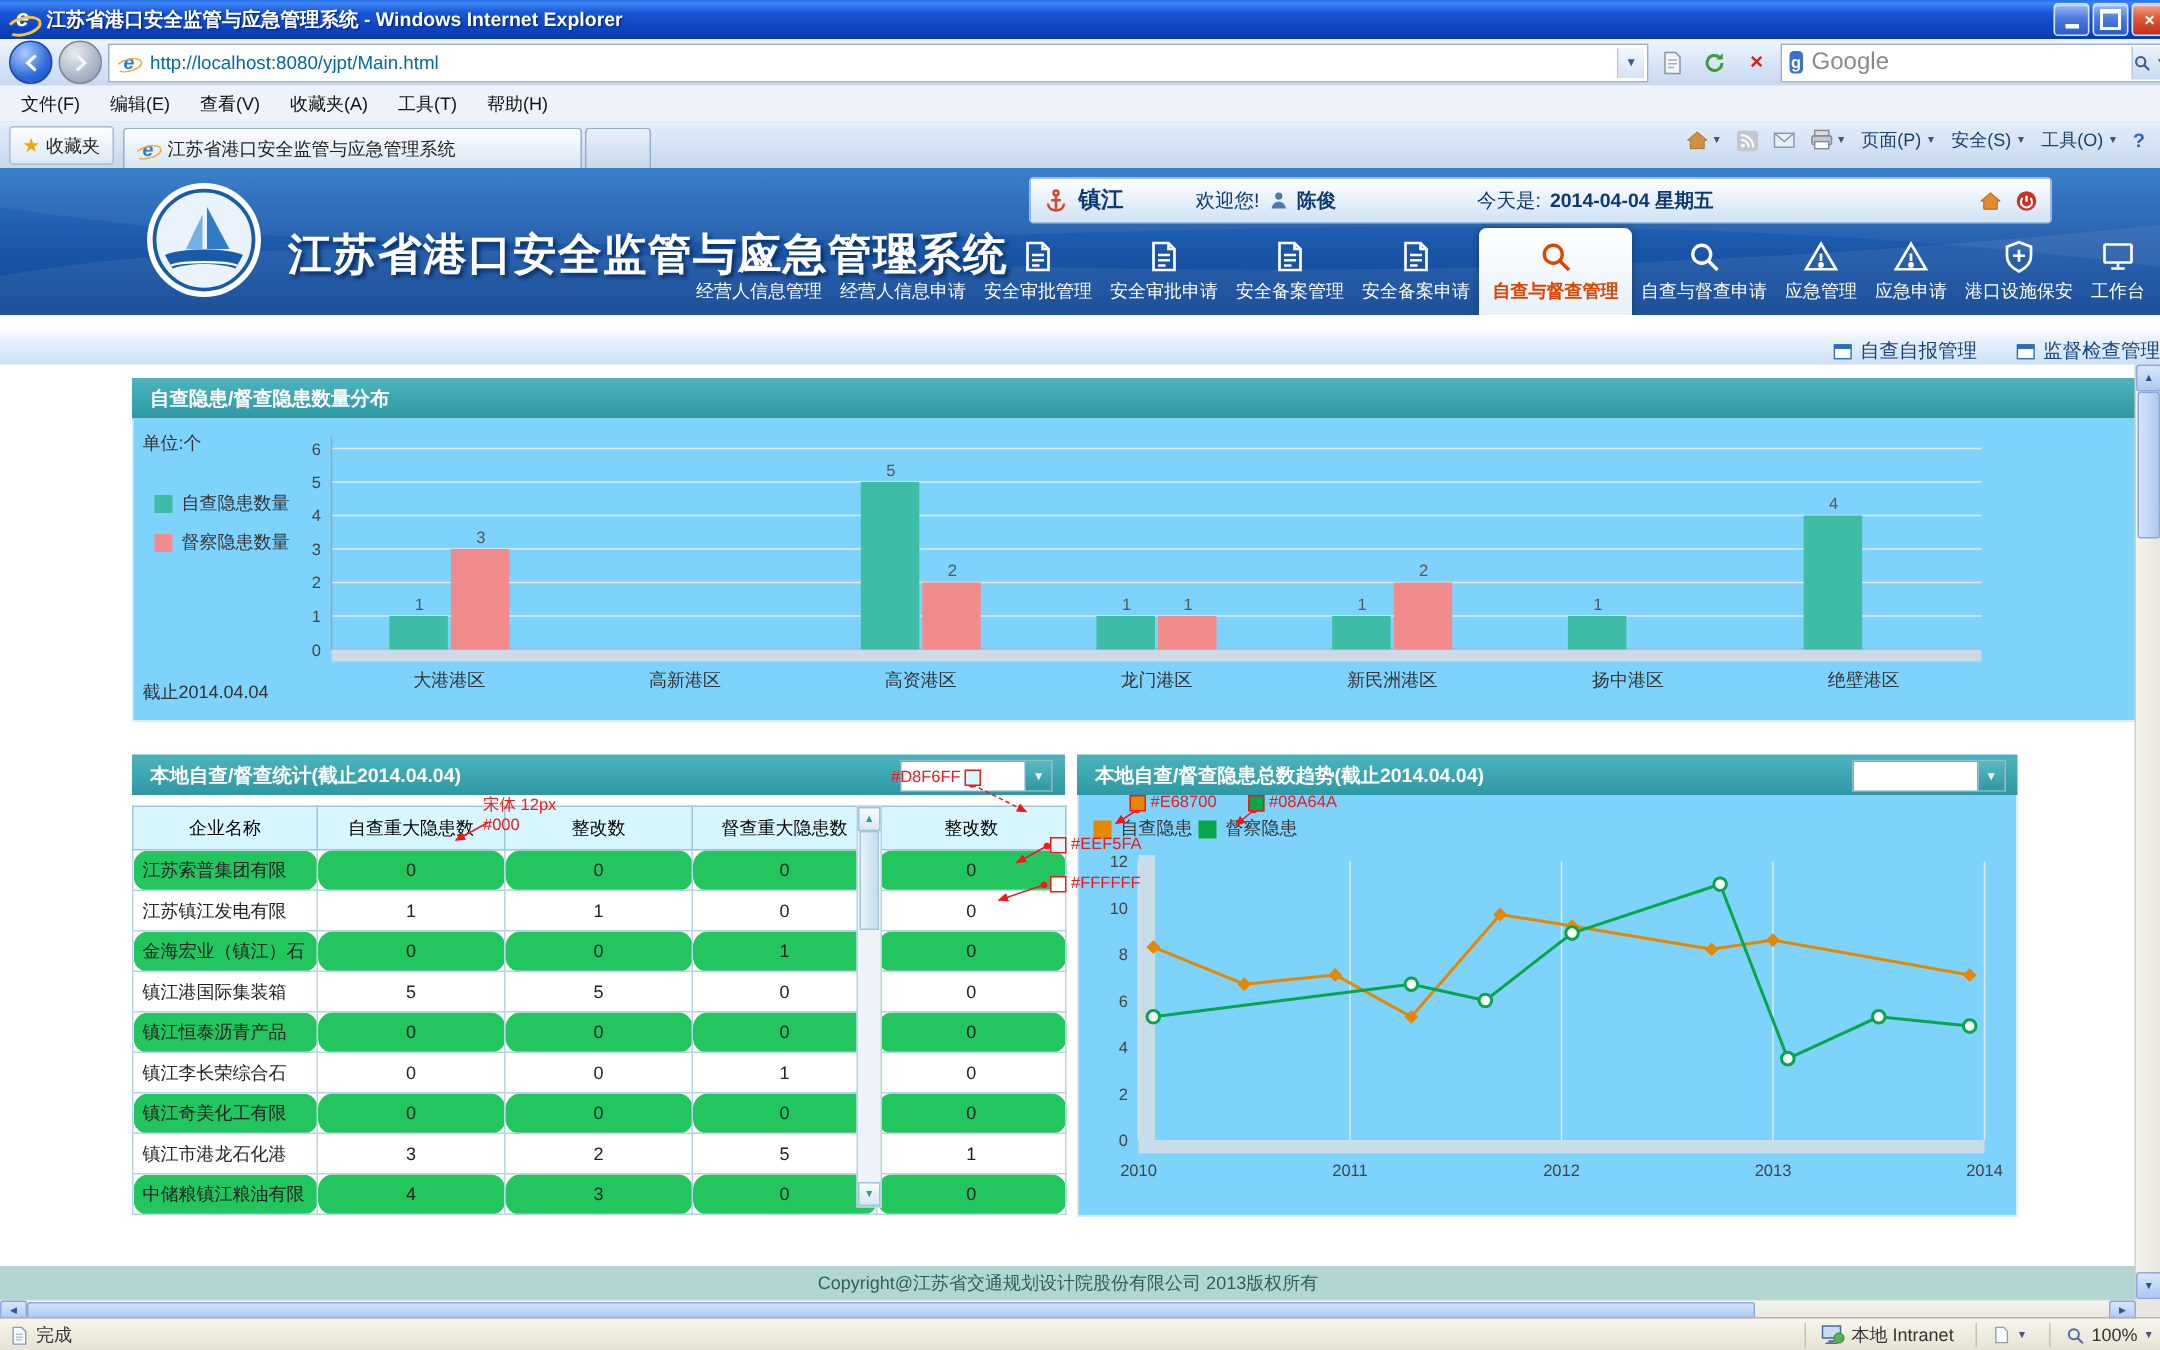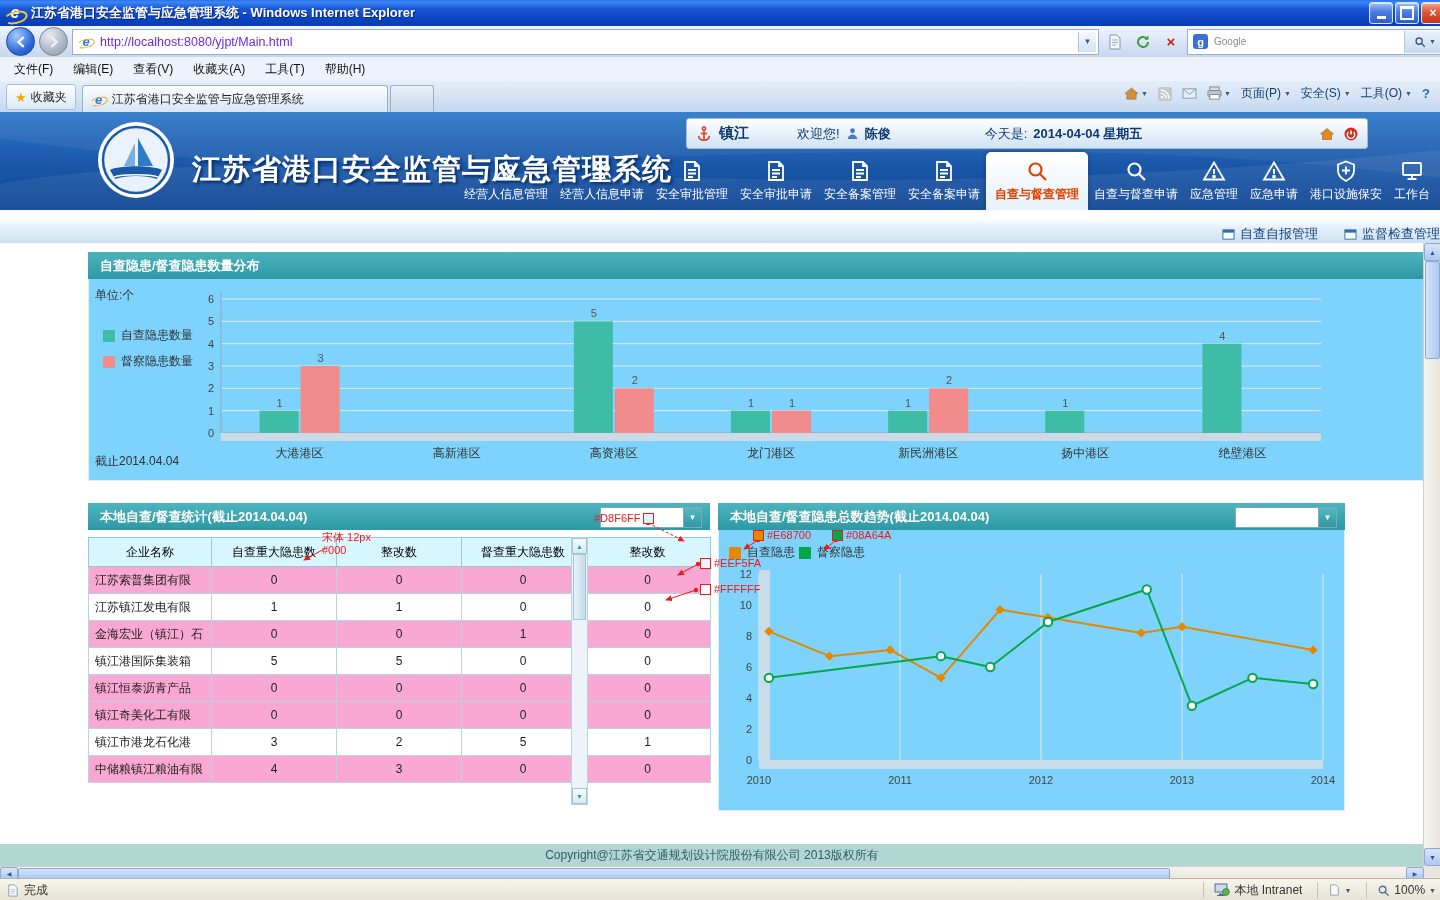--- a/index.html
+++ b/index.html
@@ -22,28 +22,28 @@
   .ie-e::after{content:"";position:absolute;left:-1px;top:6px;width:20px;height:9px;border:2px solid #F6C43C;border-left-color:transparent;border-radius:50%;transform:rotate(-14deg);}
   .ie-e.blue{color:#2E7CD6;font-size:13px;width:16px;}
   .ie-e.blue::after{left:-1px;top:4px;width:16px;height:7px;border-width:1.5px;border-color:#F0A828;border-left-color:transparent;}
 
   .addressbar{position:absolute;left:0;top:26px;width:1440px;height:31px;display:flex;align-items:center;gap:4px;padding:0 6px;
     background:linear-gradient(180deg,#EFF5FE 0%,#D8E4F6 55%,#C6D8F0 100%);border-bottom:1px solid #B4C6DE;}
   .navcircle{width:27px;height:27px;border-radius:50%;display:flex;align-items:center;justify-content:center;border:1px solid #1A44A0;
     background:radial-gradient(circle at 35% 28%,#A8CCFF,#2E68D8 62%,#1A4CB8);}
   .navcircle.fwd{background:radial-gradient(circle at 35% 28%,#E8ECF2,#A8B4C4 62%,#8894A8);border-color:#7A8698;}
   .addressfield{flex:1;height:24px;background:#fff;border:1px solid #98B0C8;display:flex;align-items:center;gap:4px;padding:0 2px 0 5px;}
-  .addrinput{flex:1;font-size:12.5px;color:#6d28d9;}
+  .addrinput{flex:1;font-size:12.5px;color:#0369a1;}
   .addr-dd{width:17px;height:20px;display:flex;align-items:center;justify-content:center;font-size:8px;color:#3A5A88;
     background:linear-gradient(180deg,#F4F8FD,#D4E2F4);border-left:1px solid #B8C8DC;}
   .toolbtn{width:24px;height:24px;display:flex;align-items:center;justify-content:center;border-radius:3px;}
   .toolbtn.stop{color:#C82818;font-size:15px;font-weight:bold;}
   .searchbox{width:252px;height:24px;background:#fff;border:1px solid #98B0C8;display:flex;align-items:center;gap:4px;padding-left:5px;}
   .gicon{width:15px;height:15px;border-radius:3px;background:#3B6ED6;color:#fff;font-weight:bold;font-size:11px;display:flex;align-items:center;justify-content:center;}
-  .searchinput{flex:1;font-size:10px;color:#15803d;}
+  .searchinput{flex:1;font-size:16px;color:#15803d;}
   .searchinput::placeholder{color:#8A8A8A;}
   .searchbtn{height:22px;width:40px;display:flex;align-items:center;justify-content:center;gap:3px;
     background:linear-gradient(180deg,#EAF2FC,#C8DAF0);border-left:1px solid #B8C8DC;}
   .dd{font-size:7px;color:#44577A;}
 
   .menubar{position:absolute;left:0;top:57px;width:1440px;height:24px;display:flex;align-items:center;padding-left:4px;
     background:#EEF3FB;border-bottom:1px solid #C8D4E4;}
   .menu-item{padding:3px 10px;color:#111;}
 
   .favbar{position:absolute;left:0;top:81px;width:1440px;height:31px;display:flex;align-items:flex-end;
@@ -106,21 +106,21 @@
   .dd-value{flex:1;}
   .dd-btn{width:17px;display:flex;align-items:center;justify-content:center;font-size:8px;color:#fff;
     background:linear-gradient(180deg,#57B8C2,#2E98A4);border-left:1px solid #7FA8B8;}
 
   .table-wrap{position:absolute;left:0;top:34px;width:500px;height:266px;}
   .stats-table{border-collapse:collapse;width:607px;table-layout:fixed;}
   .stats-table th{height:26px;background:#D8F6FF;border:1px solid #9EC6DB;font-weight:normal;color:#000;font-size:12px;}
   .stats-table td{height:24px;border:1px solid #B6D4E4;font-size:12px;color:#222;background:#FFFFFF;}
   .stats-table td.num{text-align:center;}
   .stats-table td.name{padding-left:6px;white-space:nowrap;overflow:hidden;}
-  .stats-table tr.alt td{background:#f9a8d4;}
+  .stats-table tr.alt td{background:#22c55e;border-radius:10px;}
   .tbl-scroll{position:absolute;right:0;top:0;width:15px;height:266px;background:#EDF3F8;border:1px solid #B6D4E4;}
   .ts-btn{position:absolute;left:0;width:13px;height:14px;display:flex;align-items:center;justify-content:center;font-size:7px;color:#2E98A4;
     background:linear-gradient(180deg,#F8FBFD,#D8E8F0);border:1px solid #9EC6DB;}
   .ts-btn.up{top:0;} .ts-btn.down{bottom:0;}
   .ts-thumb{position:absolute;left:1px;top:16px;width:11px;height:64px;background:linear-gradient(90deg,#E8F2F8,#C6DCEA);border:1px solid #9EC6DB;}
 
   .line-body{height:280px;}
   .line-legend{position:absolute;left:10px;top:14px;display:flex;gap:4px;align-items:center;color:#333;}
   .line-svg{position:absolute;left:4px;top:34px;width:616px;height:242px;}
 
@@ -584,20 +584,27 @@
                 <td class="num">0</td>
                 <td class="num">0</td>
               </tr>
               <tr class="alt">
                 <td class="name">镇江恒泰沥青产品</td>
                 <td class="num">0</td>
                 <td class="num">0</td>
                 <td class="num">0</td>
                 <td class="num">0</td>
               </tr>
+              <tr class="">
+                <td class="name">镇江李长荣综合石</td>
+                <td class="num">0</td>
+                <td class="num">0</td>
+                <td class="num">1</td>
+                <td class="num">0</td>
+              </tr>
               <tr class="alt">
                 <td class="name">镇江奇美化工有限</td>
                 <td class="num">0</td>
                 <td class="num">0</td>
                 <td class="num">0</td>
                 <td class="num">0</td>
               </tr>
               <tr class="">
                 <td class="name">镇江市港龙石化港</td>
                 <td class="num">3</td>

